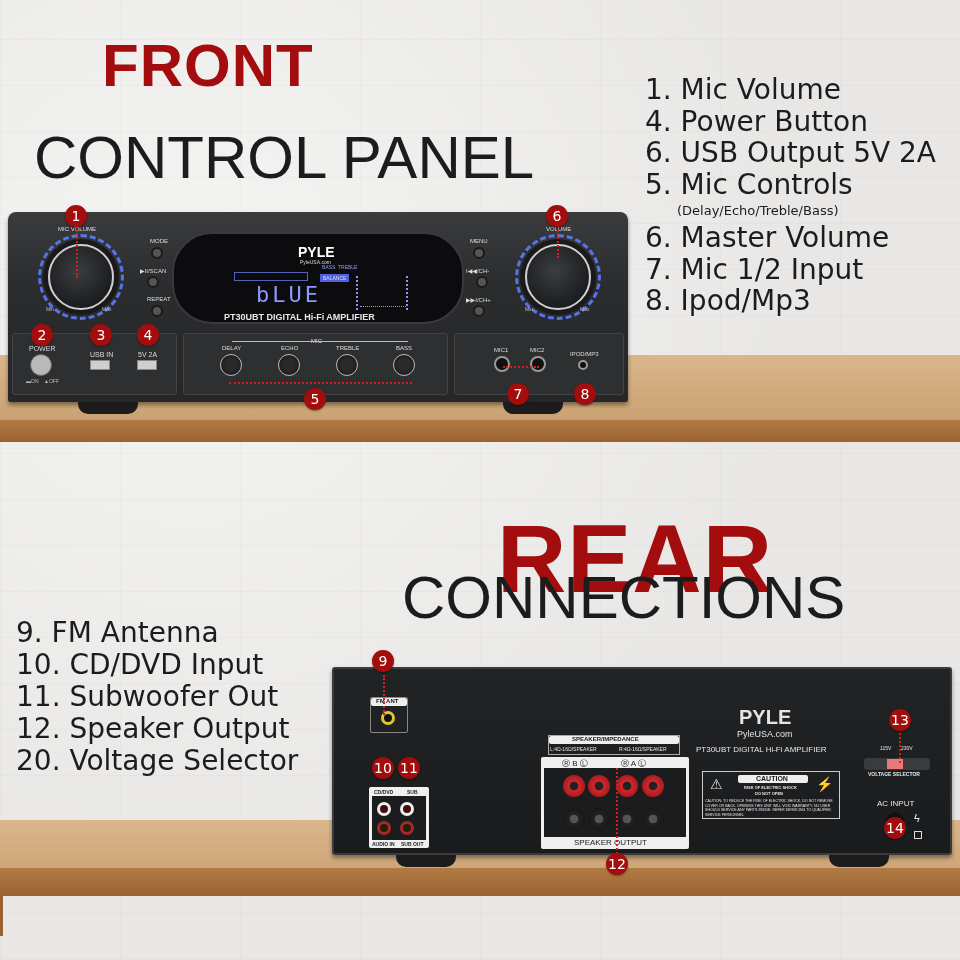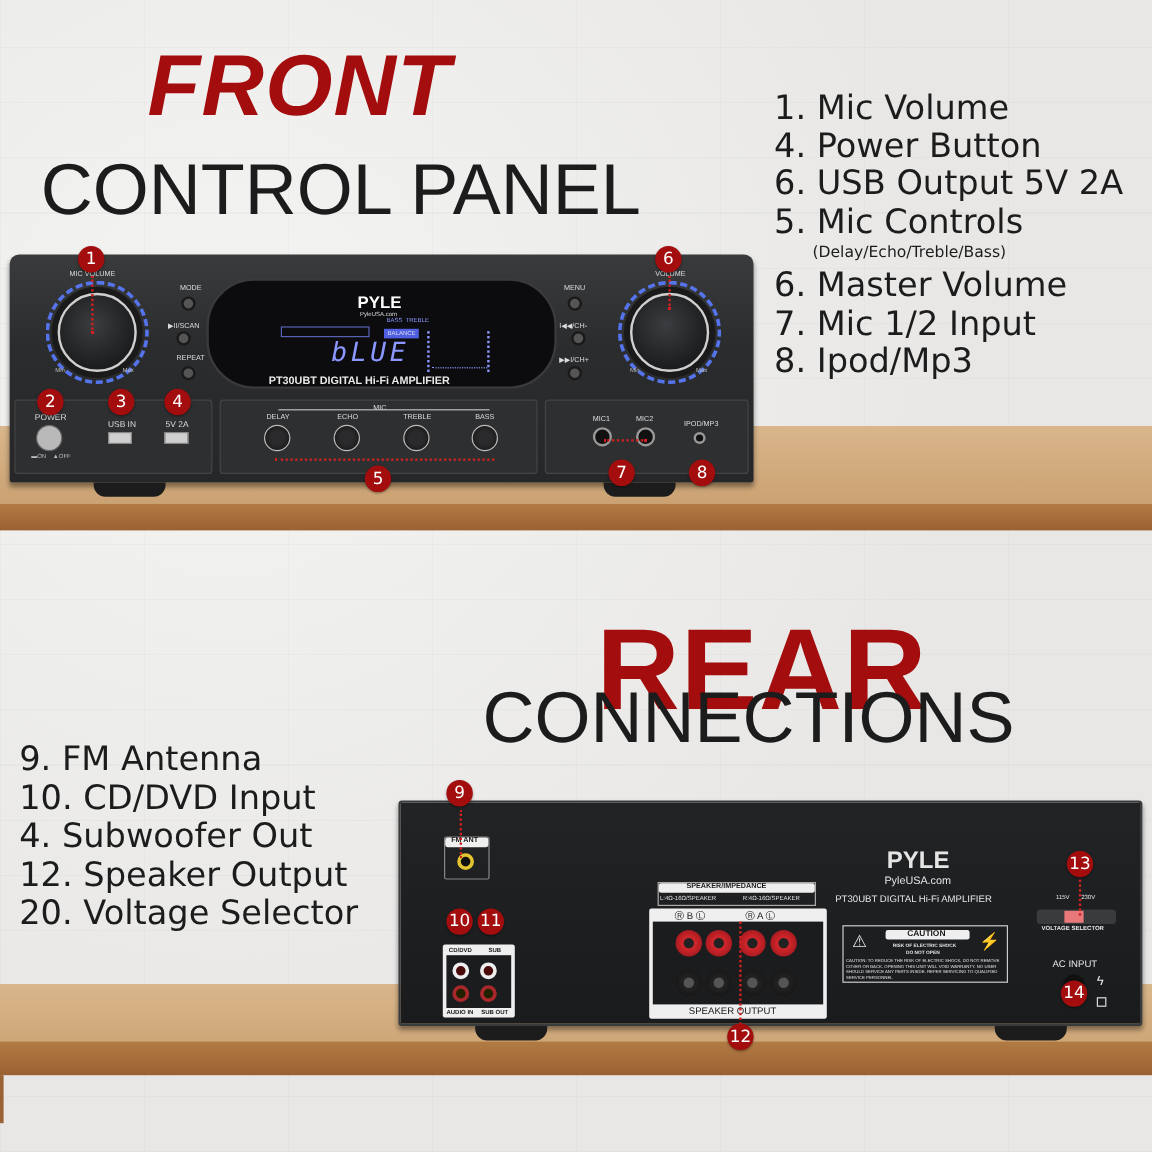--- a/index.html
+++ b/index.html
@@ -17,21 +17,21 @@
 
   
   .h-red {
     position: absolute; color: #a30d0d; font-weight: 700;
     font-family: "Liberation Sans", sans-serif; letter-spacing: 1px; line-height: 1;
   }
   .h-black {
     position: absolute; color: #1c1c1c; font-weight: 400;
     font-family: "Liberation Sans", sans-serif; line-height: 1; letter-spacing: 0px;
   }
-  #front-title { left: 123px; top: 36px; font-size: 72px; font-style: italic; }
+  #front-title { left: 102px; top: 36px; font-size: 60px; }
   #front-sub { left: 34px; top: 128px; font-size: 60px; }
   #rear-title { left: 497px; top: 487px; font-size: 96px; margin-top: 24px; }
   #rear-sub { left: 402px; top: 568px; font-size: 60px; }
 
   
   .legend { position: absolute; color: #1c1c1c; font-family: "DejaVu Sans", sans-serif; }
   .legend .item { font-size: 28px; line-height: 31.5px; white-space: nowrap; }
   .legend .sub { font-size: 13px; line-height: 22px; padding-left: 32px; white-space: nowrap; }
   #front-legend { left: 645px; top: 74px; }
   #rear-legend { left: 16px; top: 617px; }
@@ -139,21 +139,21 @@
 <div class="lbl" style="left:147px;top:296px;">REPEAT</div>
 <div class="btn-small" style="left:151px;top:305px;"></div>
 
 <div id="display">
   <div class="disp-brand" style="left:124px;top:10px;font-size:14px;">PYLE</div>
   <div class="lbl lbl-sm" style="left:126px;top:25px;color:#ddd;">PyleUSA.com</div>
   <div class="abs" style="left:60px;top:38px;width:74px;height:9px;border:1px solid #6a78e0;opacity:.8;"></div>
   <div class="abs lbl-sm" style="left:146px;top:40px;background:#5060e0;color:#dde;font-size:5px;padding:1px 3px;font-family:'Liberation Sans',sans-serif;">BALANCE</div>
   <div class="lbl lbl-sm" style="left:148px;top:30px;color:#8c98ff;">BASS</div>
   <div class="lbl lbl-sm" style="left:164px;top:30px;color:#8c98ff;">TREBLE</div>
-  <div class="disp-text" style="left:102px;top:48px;font-style:italic;">bLUE</div>
+  <div class="disp-text" style="left:82px;top:48px;">bLUE</div>
   <div class="abs" style="left:182px;top:42px;width:2px;height:34px;border-left:2px dotted #8c98ff;"></div>
   <div class="abs" style="left:232px;top:42px;width:2px;height:34px;border-left:2px dotted #8c98ff;"></div>
   <div class="abs" style="left:186px;top:72px;width:46px;height:2px;border-top:1px dotted #8c98ff;"></div>
   <div class="disp-model" style="left:50px;top:78px;">PT30UBT   DIGITAL Hi-Fi AMPLIFIER</div>
 </div>
 
 <div class="lbl" style="left:470px;top:238px;">MENU</div>
 <div class="btn-small" style="left:473px;top:247px;"></div>
 <div class="lbl" style="left:466px;top:267px;">I◀◀/CH-</div>
 <div class="btn-small" style="left:476px;top:276px;"></div>
@@ -210,21 +210,21 @@
 <div class="marker" style="left:507px;top:383px;">7</div>
 <div class="dotline" style="left:503px;top:366px;width:36px;border-top-width:2px;"></div>
 <div class="marker" style="left:574px;top:383px;">8</div>
 
 <div id="rear-title" class="h-red">REAR</div>
 <div id="rear-sub" class="h-black">CONNECTIONS</div>
 
 <div id="rear-legend" class="legend">
   <div class="item">9. FM Antenna</div>
   <div class="item">10. CD/DVD Input</div>
-  <div class="item">4. Subwoofer Out</div>
+  <div class="item">11. Subwoofer Out</div>
   <div class="item">12. Speaker Output</div>
   <div class="item">20. Voltage Selector</div>
 </div>
 
 <div id="shelf2-top" class="shelf-top"></div>
 <div id="shelf2-edge" class="shelf-edge"></div>
 <div id="shelf2-post"></div>
 
 <div id="amp-rear">
   <div class="foot" style="left:62px;top:186px;"></div>

